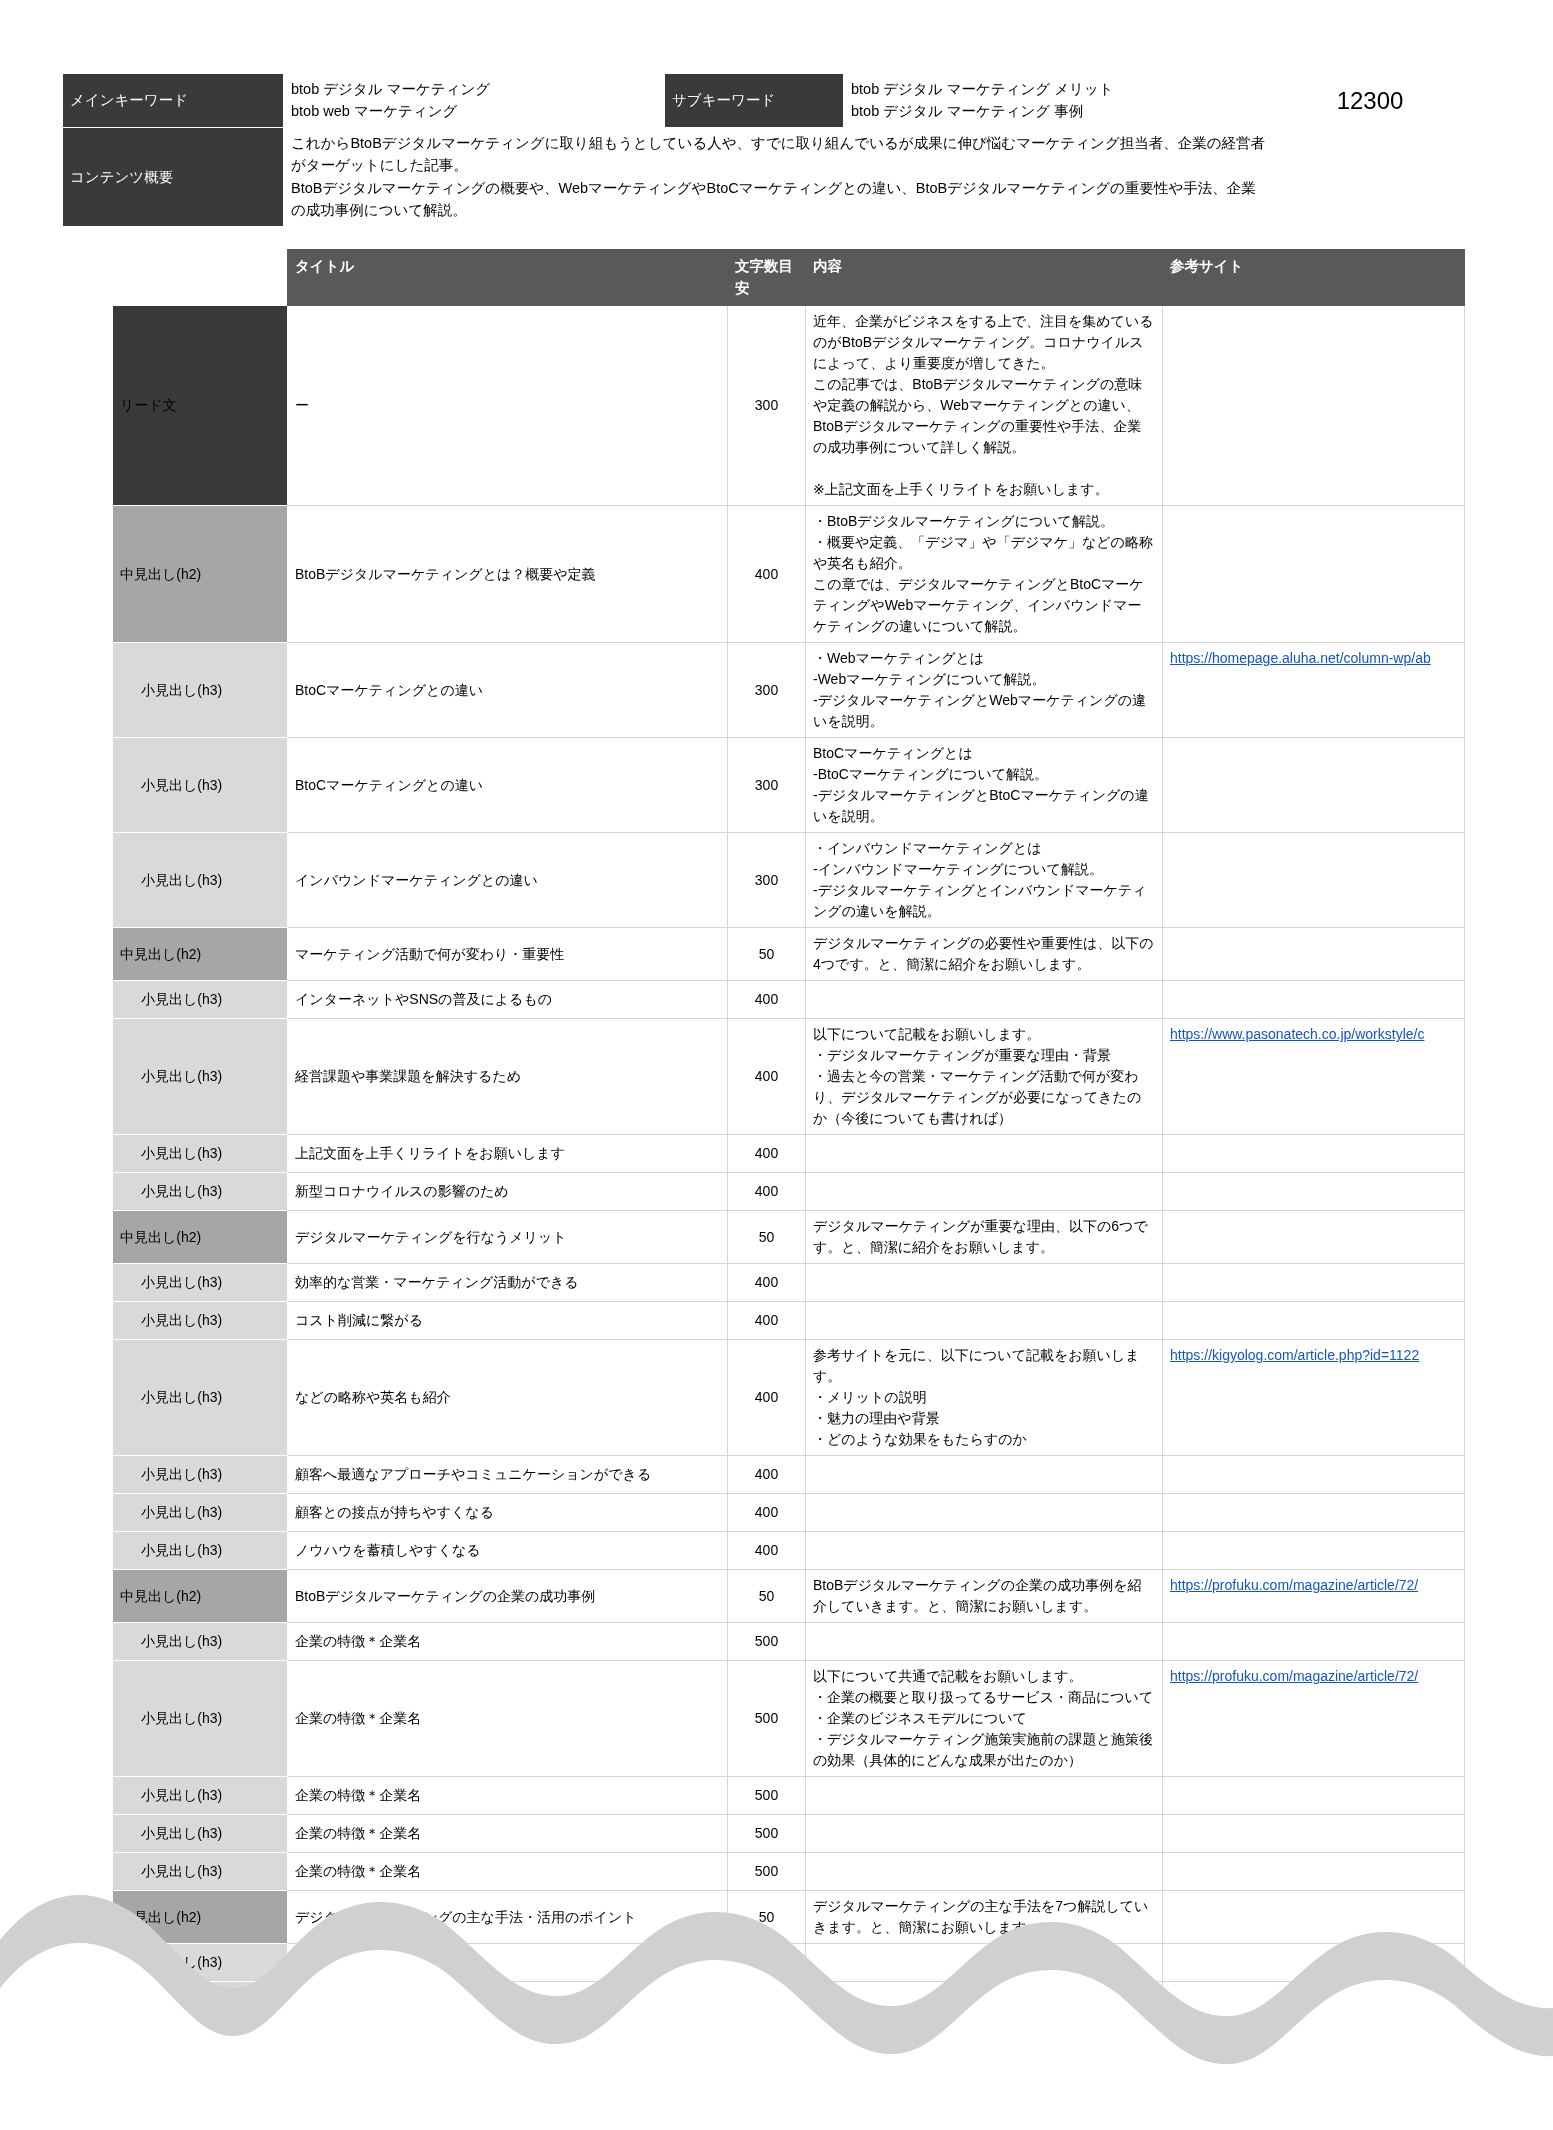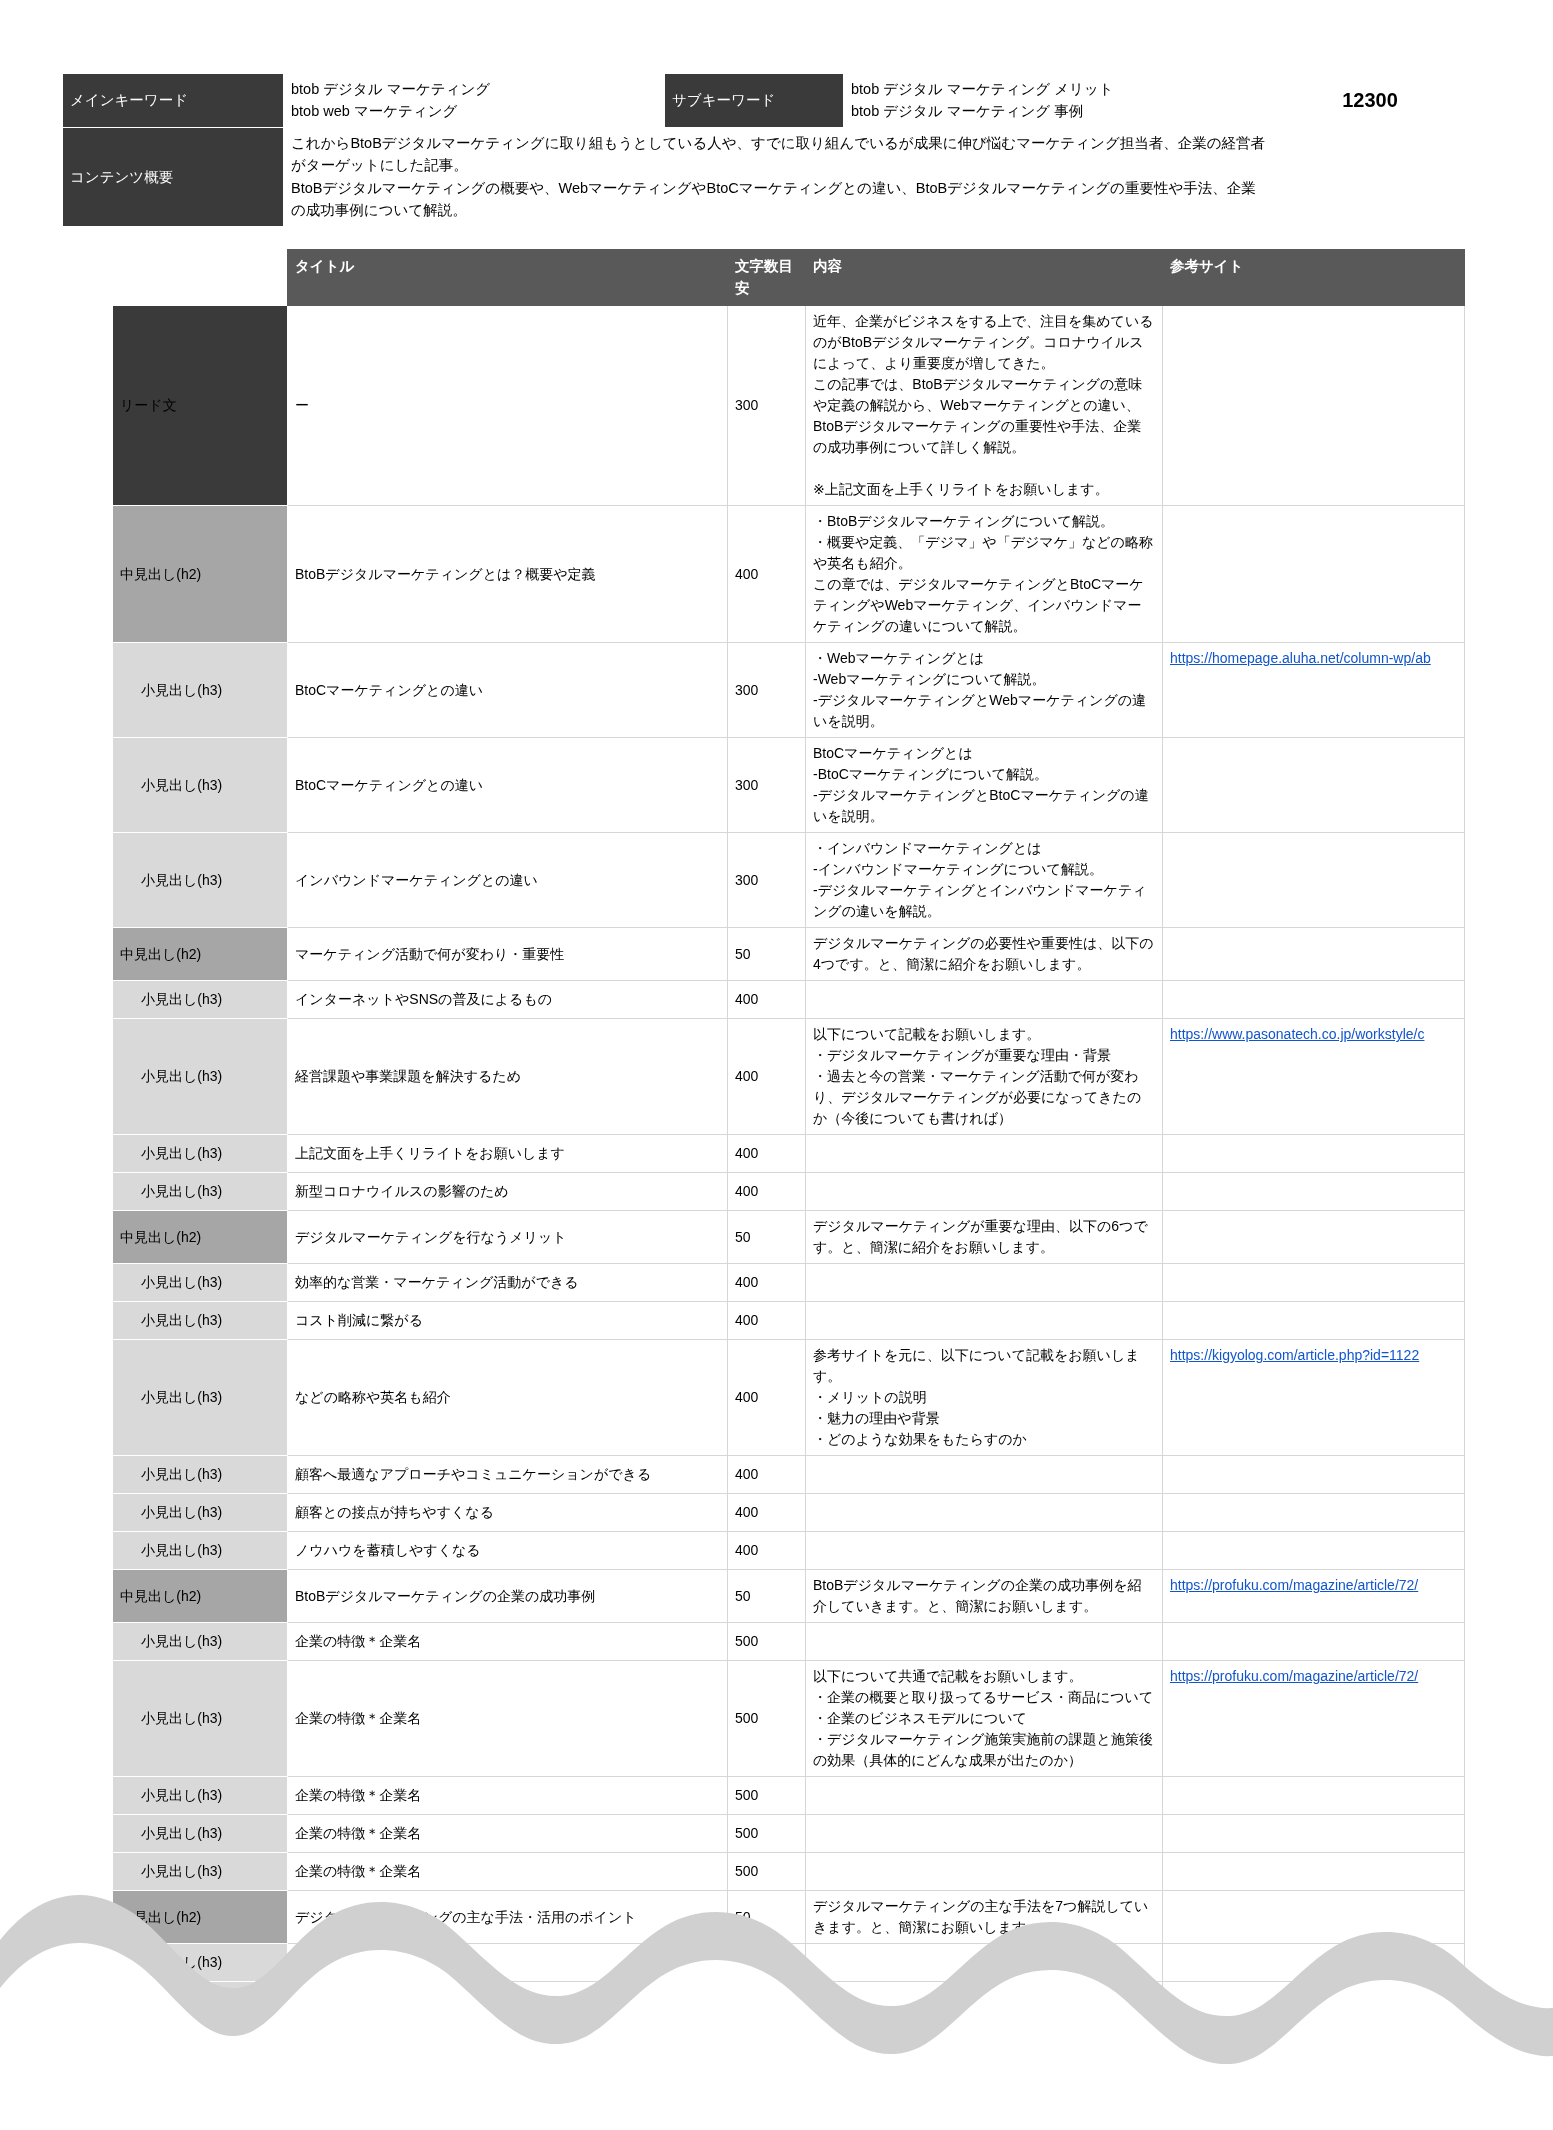--- a/index.html
+++ b/index.html
@@ -51,22 +51,22 @@
     border: 1px solid #d4d4d4;
   }
   td.nobox {
     background: #ffffff;
     border: none;
   }
   td.vol {
     background: #ffffff;
     border: none;
     text-align: center;
-    font-weight: bold;
-    font-size: 20px;
+    font-weight: normal;
+    font-size: 24px;
     color: #000;
   }
   .kwline { white-space: pre-line; }
 
   
   table.outline {
     border-collapse: collapse;
     table-layout: fixed;
     width: 1402px;
     font-size: 14px;
@@ -85,21 +85,21 @@
     color: #ffffff;
     font-weight: bold;
     text-align: left;
     font-size: 14.5px;
     border: 1px solid #595959;
     padding: 6px 7px;
   }
   .c-indent  { width: 50px; border: none !important; background: transparent !important; }
   .c-level   { width: 175px; }
   .c-title   { width: 440px; }
-  .c-count   { width: 78px; text-align: left; vertical-align: middle !important; }
+  .c-count   { width: 78px; text-align: center; vertical-align: middle !important; }
   .c-body    { width: 357px; }
   .c-ref     { width: 302px; }
 
   .lvl-h2 {
     background: #a6a6a6 !important;
     color: #000;
     vertical-align: middle !important;
     border: 1px solid #ffffff !important;
   }
   .lvl-h3 {

